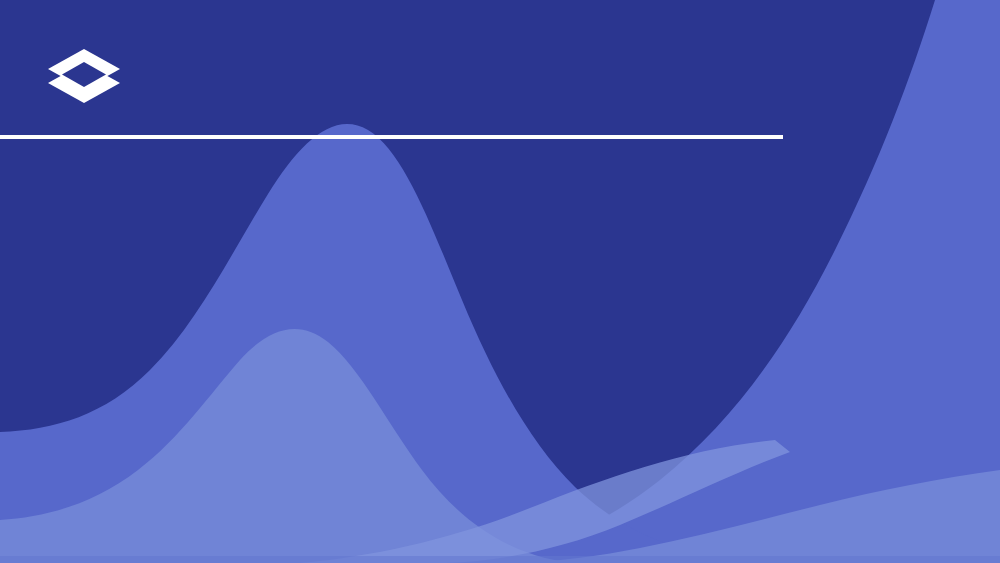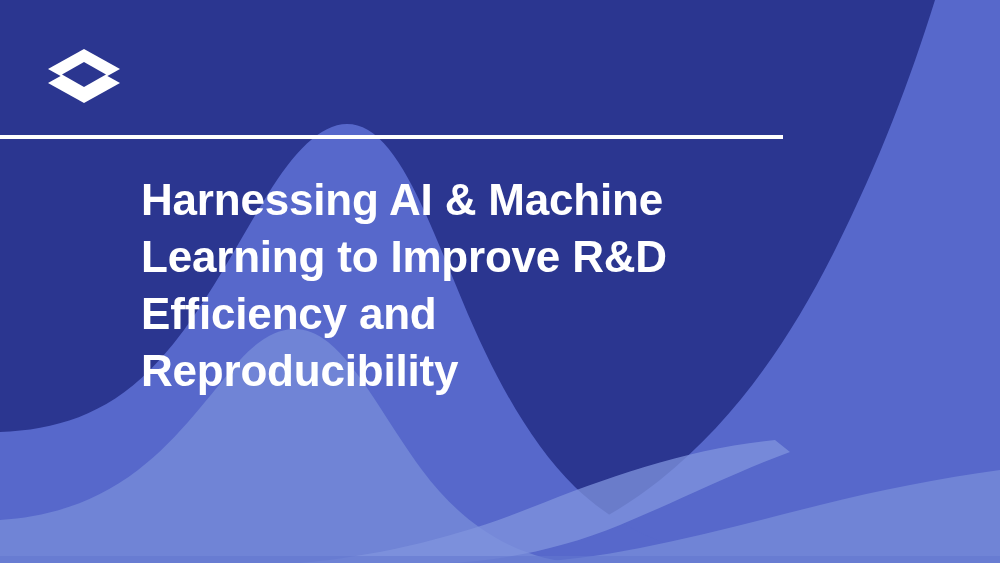--- a/index.html
+++ b/index.html
@@ -143,21 +143,15 @@
         <path fill="#ffffff" d="M 40 18 L 76 38 L 40 58 L 4 38 Z"></path>
 
         <path fill="#ffffff" d="M 40 4 L 76 24 L 40 44 L 4 24 Z"></path>
 
         <path fill="#2b3690" d="M 40 17 L 62 29.5 L 40 42 L 18 29.5 Z"></path>
       </svg>
     </div>
 
     <div class="divider"></div>
 
-    <div class="title-block">
-      <h1 class="title">Harnessing AI &amp; Machine
-Learning to Improve R&amp;D
-Efficiency and
-Reproducibility</h1>
-    </div>
 
   </div>
 </div>
 
 </body></html>

